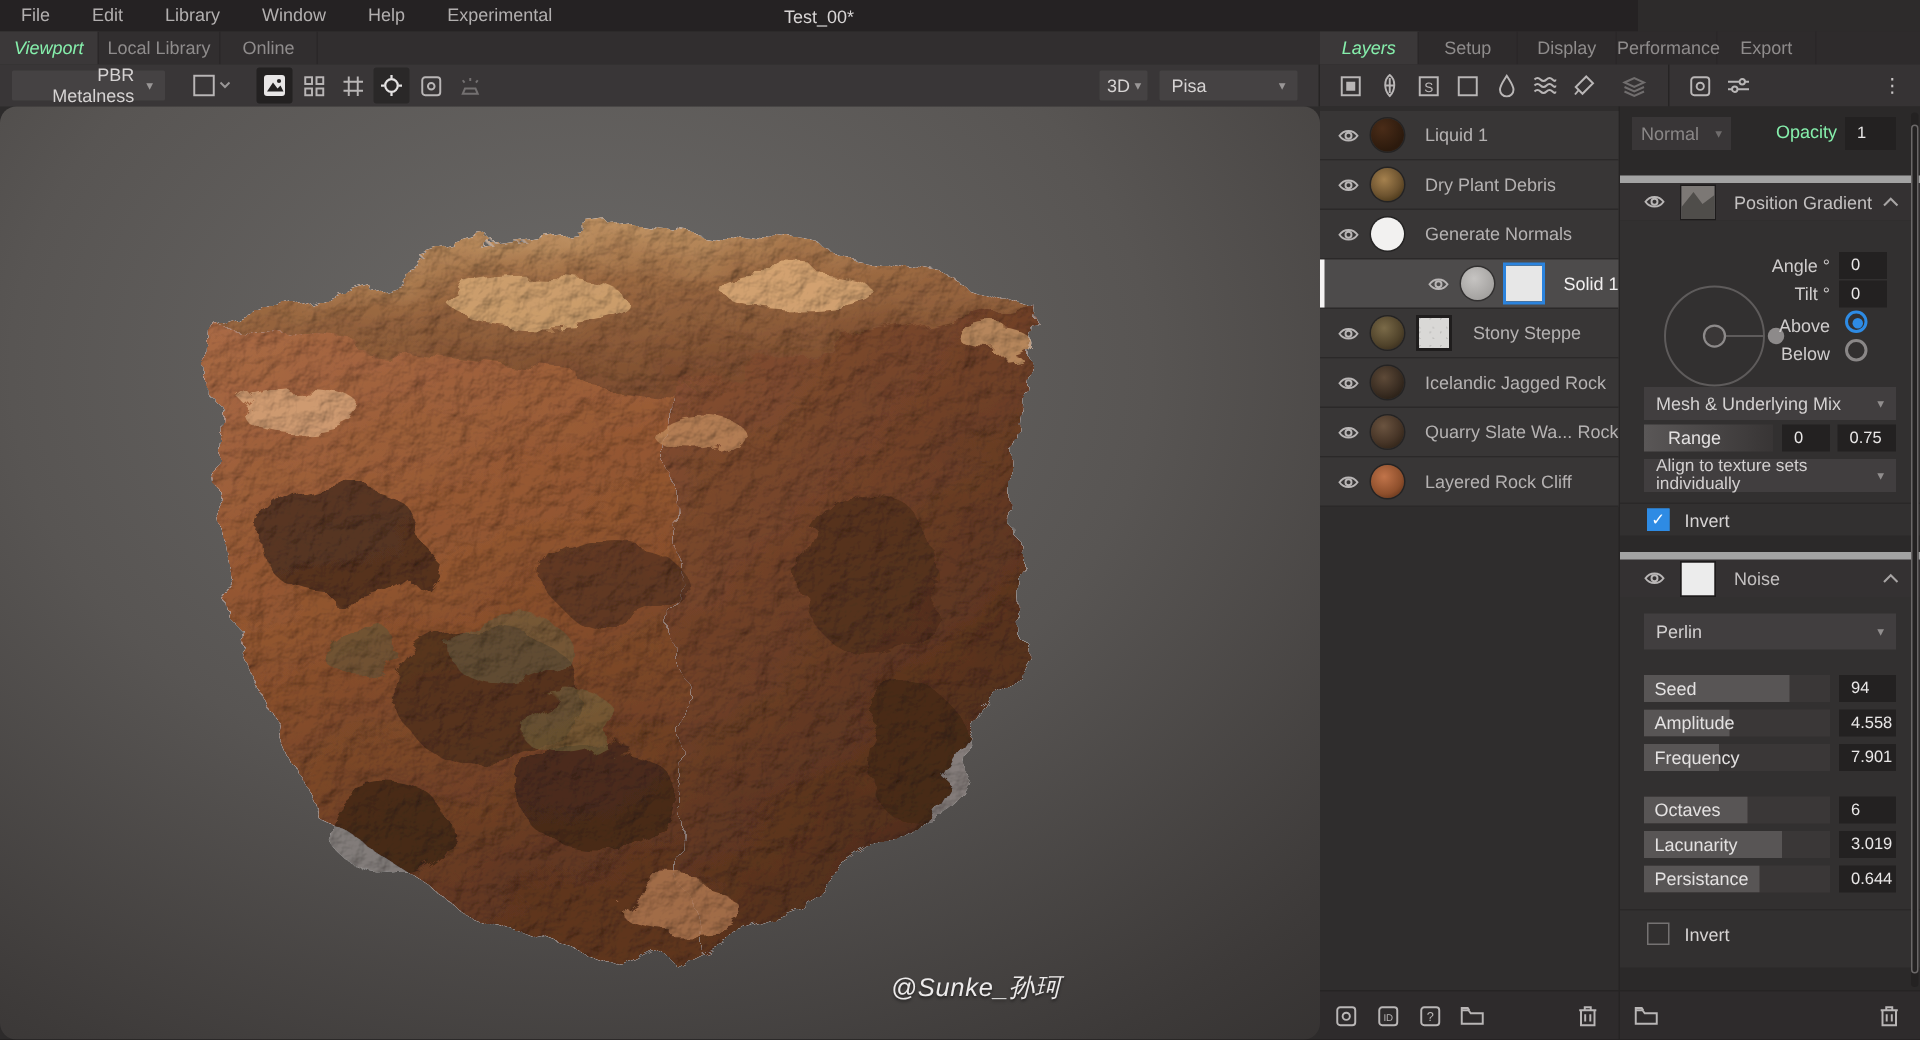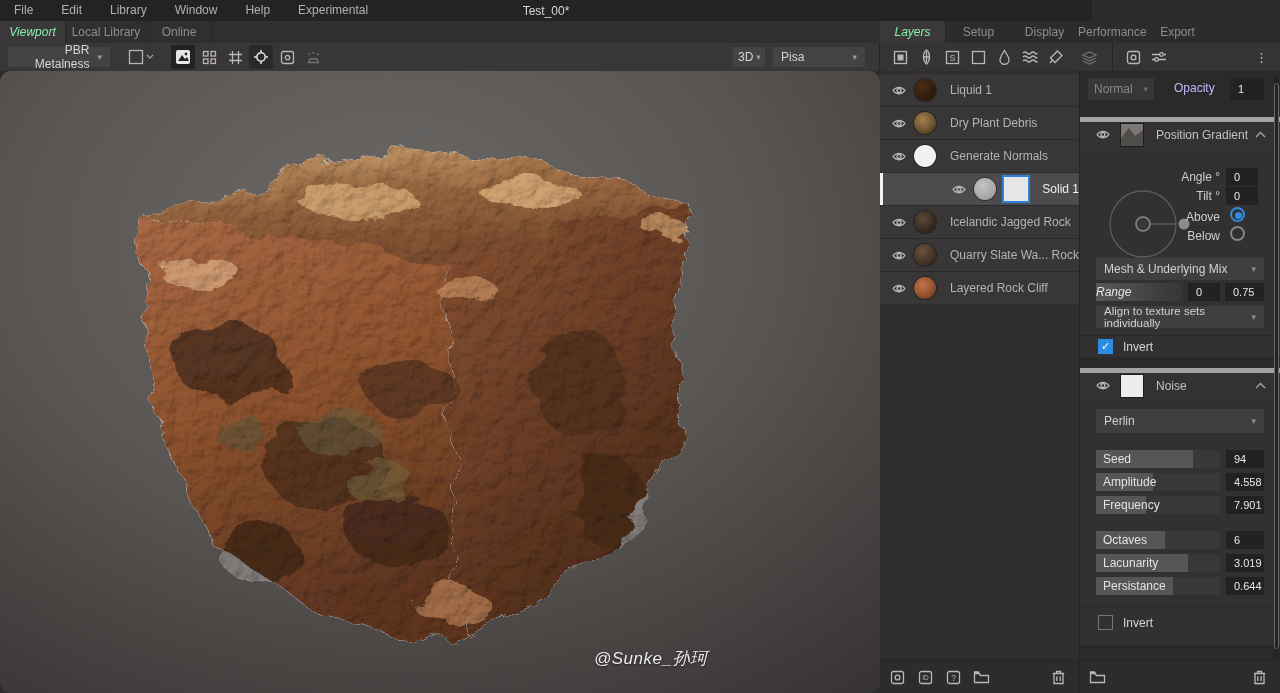--- a/index.html
+++ b/index.html
@@ -52,40 +52,40 @@
   .panel-footer { position:absolute; top:660px; height:33px; background:#2e2b2c; display:flex; align-items:center; }
   .panel-footer.lf { left:880px; width:200px; border-right:1px solid #262424; border-top:1px solid #262424; }
   .panel-footer.rf { left:1080px; width:200px; border-top:1px solid #262424; }
   .foot-btn { width:22px; height:22px; display:flex; align-items:center; justify-content:center; margin-left:6px; }
 
   
   .props-col { position:absolute; left:1080px; top:71px; width:200px; height:589px; background:#2b2929; }
   .blend-row { position:absolute; left:0; top:7px; width:200px; height:22px; }
   .blend-select { position:absolute; left:8px; top:0; width:66px; height:22px; background:#393637; color:#8a8787; display:flex; align-items:center; padding:0 6px; font-size:12px; }
   .blend-select .chev { margin-left:auto; font-size:9px; color:#6f6c6c; }
-  .opacity-label { position:absolute; left:94px; top:3px; color:#c4b5fd; }
+  .opacity-label { position:absolute; left:104px; top:3px; color:#86efac; }
   .valbox { background:#232121; color:#e9e7e7; font-size:11px; display:flex; align-items:center; padding-left:8px; }
   .opacity-val { position:absolute; left:150px; top:0; width:34px; height:22px; }
 
   .section-hdr { position:absolute; left:0; width:200px; height:30px; background:#343132; border-top:5px solid #a3a3a3; display:flex; align-items:center; }
   .section-hdr .title { color:#c3c0c0; margin-left:12px; font-size:12px; }
   .section-hdr .chevup { margin-left:auto; margin-right:14px; color:#a8a5a5; }
   .section-body { position:absolute; left:0; width:200px; background:#323030; }
   .noise-sq { width:24px; height:24px; margin-left:10px; border:1px solid #1d1b1b; flex:0 0 auto; }
 
   .ctl-label { position:absolute; color:#cfcccc; font-size:12px; text-align:right; }
   .mini-val { position:absolute; width:32px; height:18px; }
   .radio { position:absolute; width:15px; height:15px; border-radius:50%; border:2px solid #8a8787; }
   .radio.on { border-color:#2e8be4; }
   .radio.on::after { content:""; position:absolute; left:3px; top:3px; width:7px; height:7px; border-radius:50%; background:#2e8be4; }
 
   .wide-select { position:absolute; left:16px; width:168px; height:22px; background:#413e3f; color:#d3d0d0; display:flex; align-items:center; padding:0 8px; font-size:12px; }
   .wide-select .chev { margin-left:auto; color:#918e8e; font-size:9px; }
 
-  .range-bar { position:absolute; left:16px; width:86px; height:18px; background:linear-gradient(90deg,#5a5757,#383535); display:flex; align-items:center; padding-left:0; color:#e3e1e1; font-size:12px;font-style:italic; }
+  .range-bar { position:absolute; left:16px; width:86px; height:18px; background:linear-gradient(90deg,#5a5757,#383535); display:flex; align-items:center; padding-left:16px; color:#e3e1e1; font-size:12px; }
 
   .checkrow { position:absolute; left:18px; display:flex; align-items:center; }
   .checkbox { width:15px; height:15px; border:1px solid #757272; background:transparent; display:flex; align-items:center; justify-content:center; }
   .checkbox.on { background:#2e8be4; border-color:#2e8be4; color:#fff; font-size:11px; }
   .checkrow .lbl { margin-left:10px; color:#d6d3d3; }
 
   .slider { position:absolute; left:16px; width:124px; height:18px; background:#3a3737; overflow:hidden; }
   .slider .fill { position:absolute; left:0; top:0; height:100%; background:#585555; }
   .slider .slbl { position:absolute; left:7px; top:0; line-height:18px; color:#e3e1e1; font-size:12px; }
   .sl-val { position:absolute; left:146px; width:38px; height:18px; }
@@ -385,20 +385,29 @@
               <feFlood flood-color="#ffffff" result="w"></feFlood>
               <feComposite in="w" in2="SourceGraphic" operator="in"></feComposite>
             </filter>
             <rect width="24" height="24" fill="#111"></rect>
             <rect width="24" height="24" fill="#fff" filter="url(#nz1)" opacity=".9"></rect>
           </svg>
       </div>
       <div class="name">Solid 1</div>
     </div>
 
+    <div class="layer-row">
+      <svg class="eye" width="14" height="11" viewBox="0 0 14 11">
+          <path class="icon-stroke" d="M1 5.5 C4 1.2 10 1.2 13 5.5 C10 9.8 4 9.8 1 5.5 Z"></path>
+          <circle class="icon-stroke" cx="7" cy="5.5" r="2"></circle>
+        </svg>
+      <div class="thumb" style="background:radial-gradient(circle at 40% 35%, #7a6a48, #4f422a 60%, #33281a 90%)"></div>
+      <div class="mask-thumb light"></div>
+      <div class="name">Stony Steppe</div>
+    </div>
 
     <div class="layer-row">
       <svg class="eye" width="14" height="11" viewBox="0 0 14 11">
           <path class="icon-stroke" d="M1 5.5 C4 1.2 10 1.2 13 5.5 C10 9.8 4 9.8 1 5.5 Z"></path>
           <circle class="icon-stroke" cx="7" cy="5.5" r="2"></circle>
         </svg>
       <div class="thumb" style="background:radial-gradient(circle at 40% 35%, #5e4a38, #3a2d22 55%, #221a12 90%)"></div>
       <div class="name">Icelandic Jagged Rock</div>
     </div>
 

